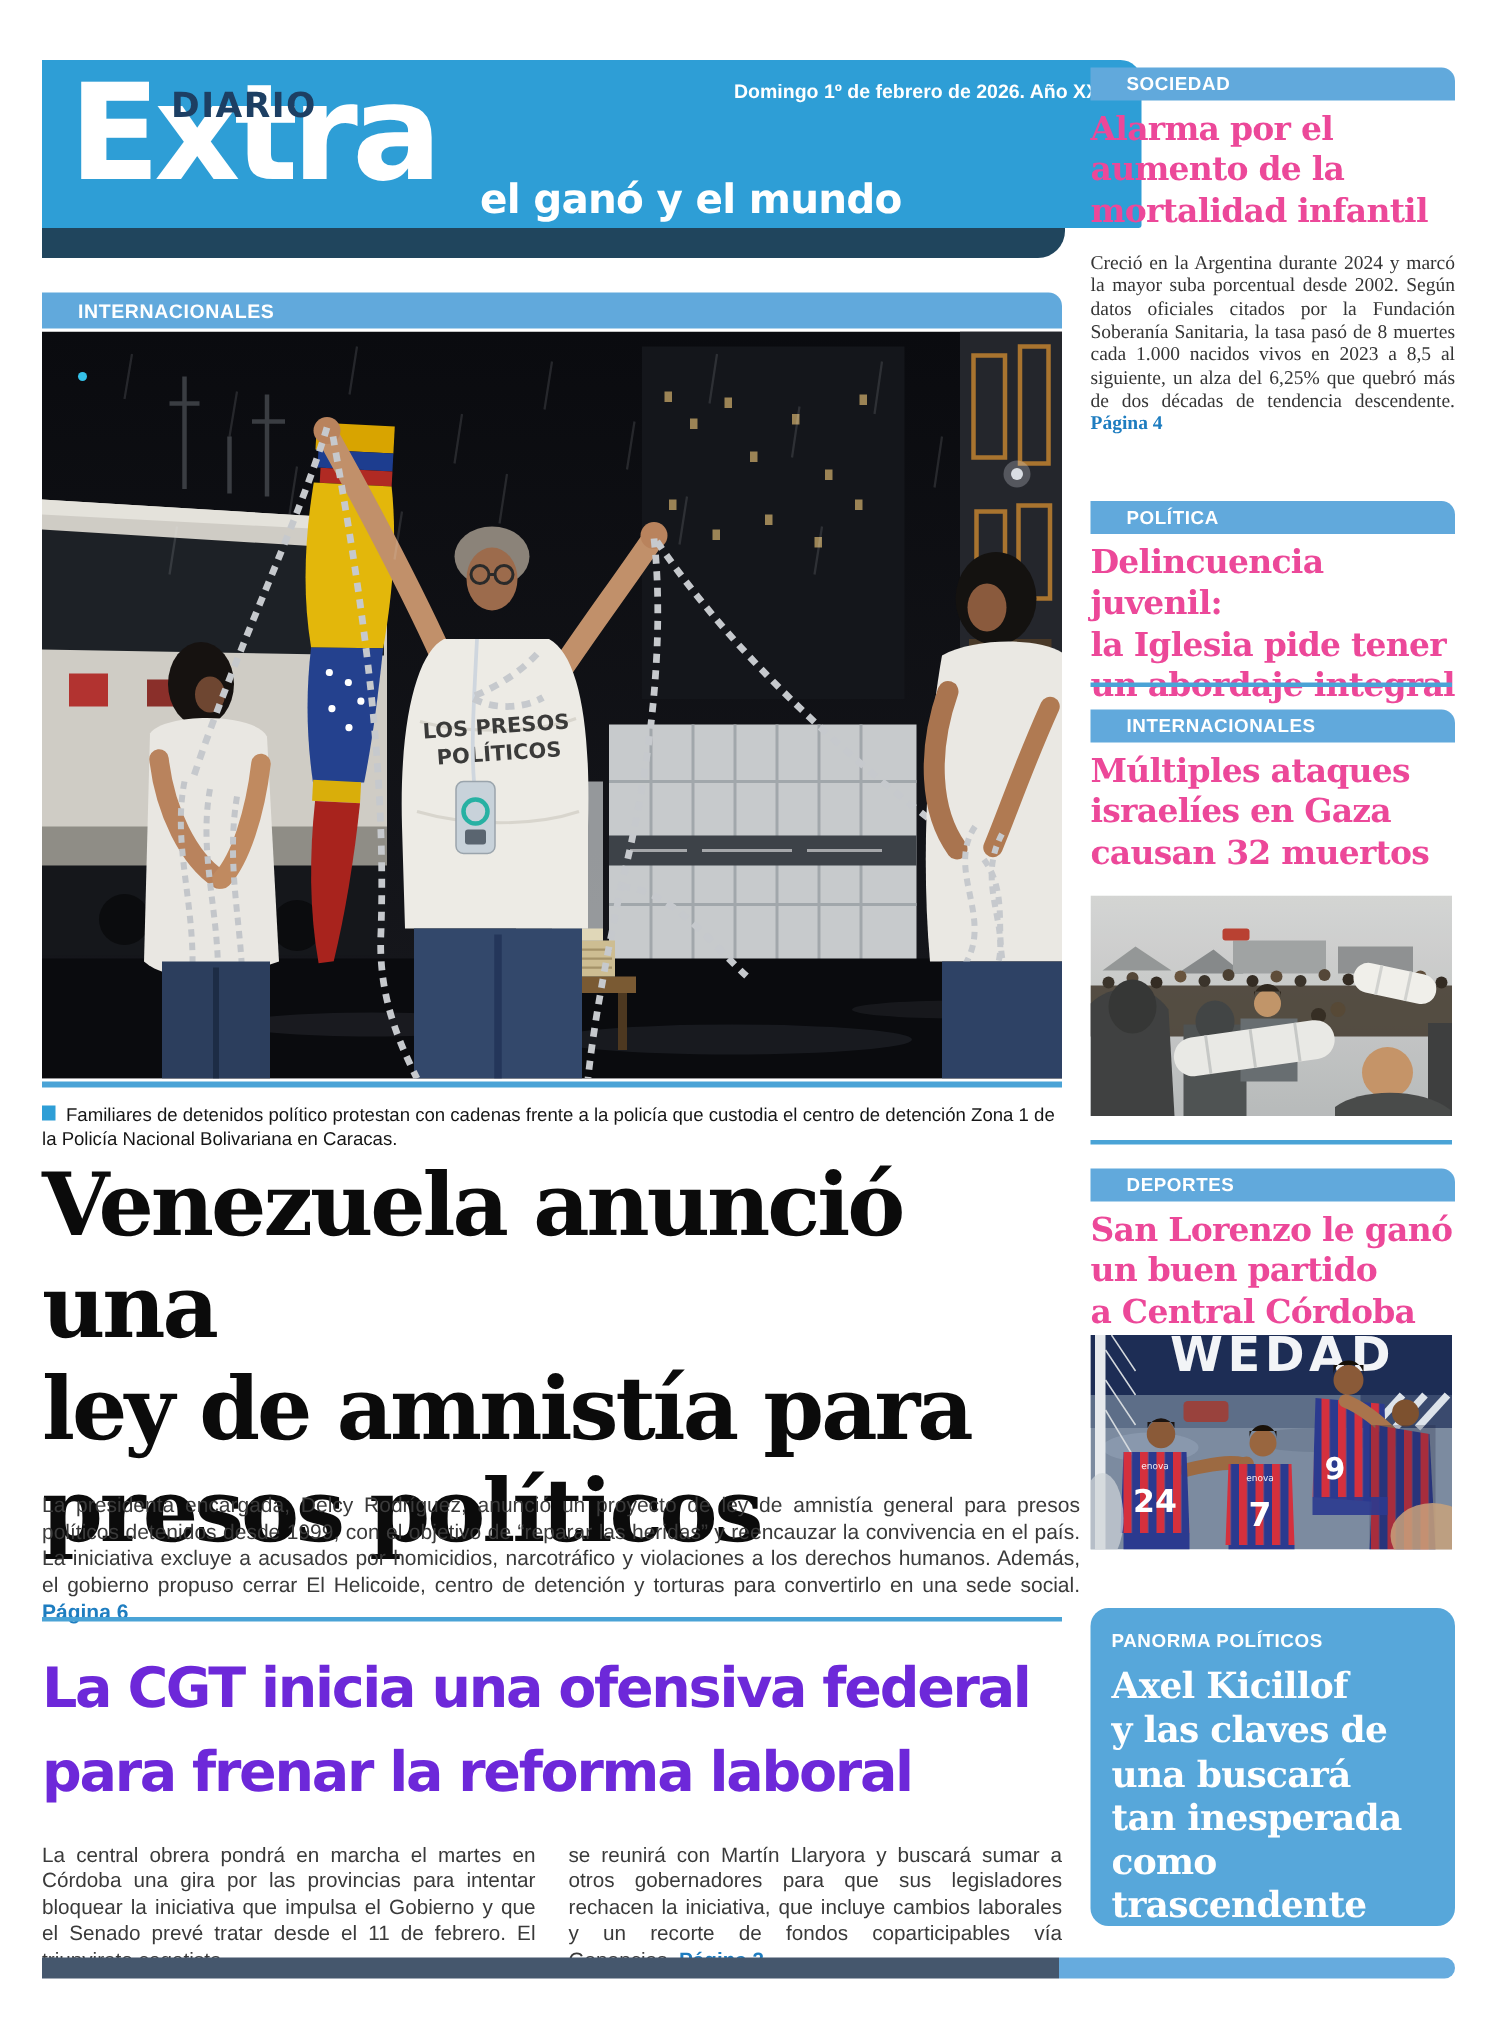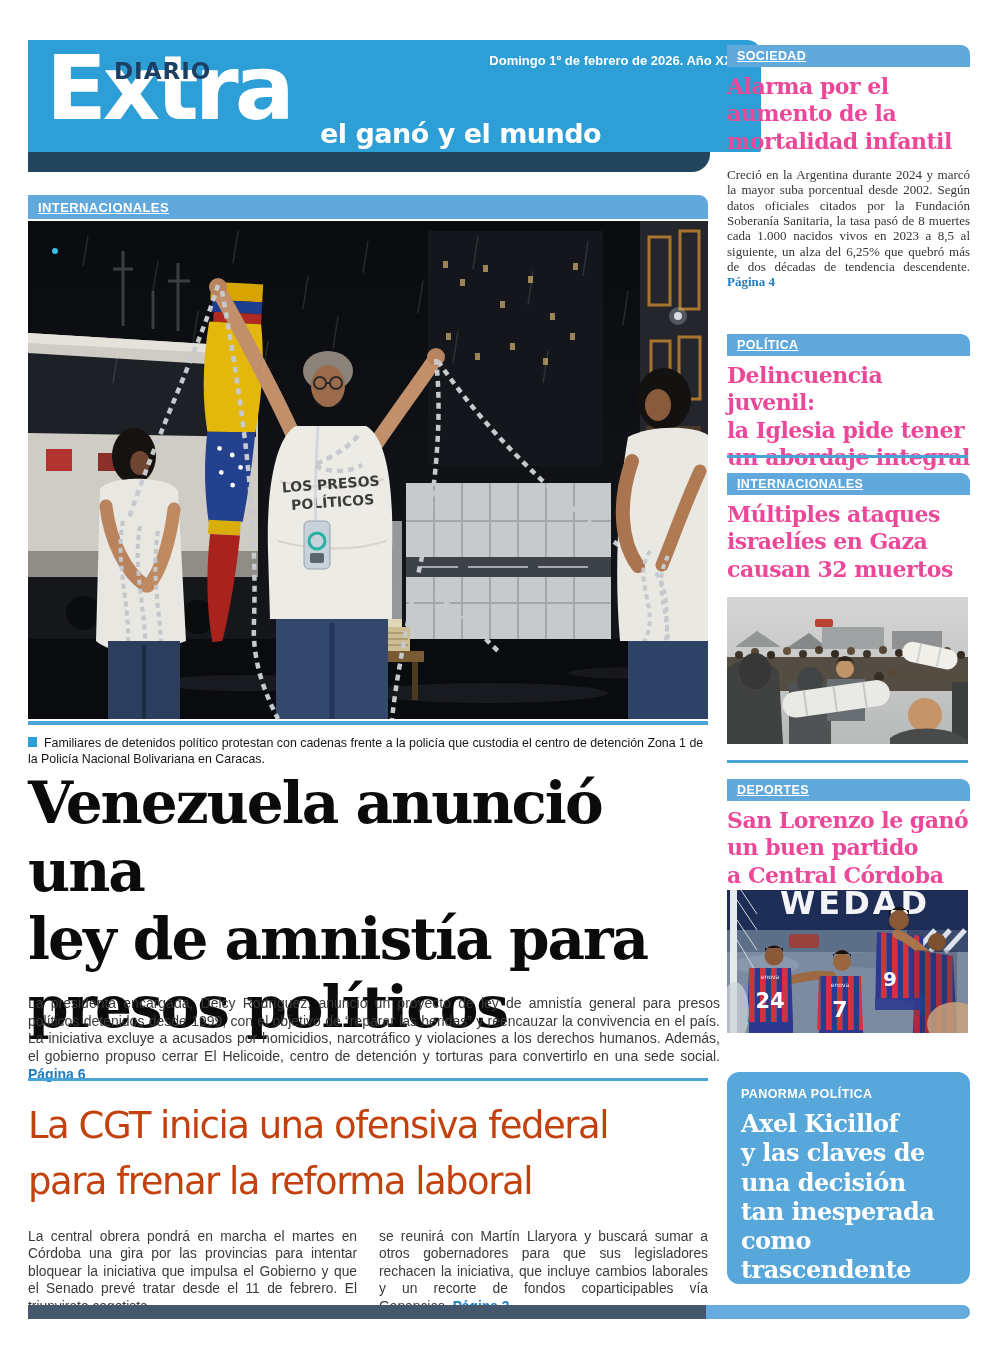--- a/index.html
+++ b/index.html
@@ -13,34 +13,34 @@
   .kicker{position:absolute;left:86px;top:18px;font-family:"DejaVu Sans",sans-serif;font-weight:bold;
           font-size:23px;letter-spacing:1px;color:#1d3f63;}
   .logo{position:absolute;left:18px;top:-4px;font-family:"DejaVu Sans",sans-serif;font-weight:bold;
         font-size:89px;letter-spacing:-4px;color:#fff;line-height:1.18;}
   .tagline{position:absolute;left:292px;top:78px;font-family:"DejaVu Sans",sans-serif;font-weight:bold;
            font-size:27px;letter-spacing:-0.5px;color:#fff;}
   .mdate{position:absolute;right:16px;top:13px;font-weight:bold;font-size:13px;color:#fff;}
   .darkbar{left:28px;top:152px;width:682px;height:20px;background:#20455d;border-radius:0 0 18px 0;}
   
   .slabel{height:22px;background:#61a9dc;border-radius:0 9px 0 0;color:#fff;font-weight:bold;
-          font-size:12.5px;letter-spacing:.4px;line-height:23px;padding-left:10px;box-sizing:border-box;text-decoration:underline;}
+          font-size:12.5px;letter-spacing:.4px;line-height:23px;padding-left:24px;box-sizing:border-box;}
   .lab-left{left:28px;top:195px;width:680px;height:24px;line-height:25px;font-size:13px;}
   
   .photo-main{left:28px;top:221px;width:680px;height:498px;}
   .photoline{left:28px;top:721px;width:680px;height:4px;background:#4aa3d6;}
   .caption{left:28px;top:735px;width:680px;font-size:12.4px;line-height:1.32;color:#161616;}
   .capmark{display:inline-block;width:9px;height:10px;background:#2e9ed6;margin-right:7px;}
   .h1{left:28px;top:770px;width:692px;font-size:58px;font-weight:bold;letter-spacing:-2px;
       line-height:1.17;color:#0b0b0b;}
   .body1{left:28px;top:995px;width:692px;font-size:14px;line-height:1.26;color:#3a3a3a;text-align:justify;}
   .pageref{color:#1e7dc0;font-weight:bold;}
   .div-l{left:28px;top:1078px;width:680px;height:3px;background:#4aa3d6;}
-  .h2{left:28px;top:1098px;width:694px;font-family:"DejaVu Sans",sans-serif;font-weight:normal;
-      font-size:37px;letter-spacing:-1.5px;line-height:1.5;color:#c2410c;}
+  .h2{left:28px;top:1098px;width:694px;font-family:"DejaVu Sans",sans-serif;font-weight:bold;
+      font-size:37px;letter-spacing:-1.5px;line-height:1.5;color:#6d28d9;}
   .cols{left:28px;top:1228px;width:680px;display:flex;gap:22px;}
   .col{width:329px;font-size:13.8px;line-height:1.26;color:#3a3a3a;text-align:justify;}
   .bottombar{left:28px;top:1305px;width:942px;height:14px;display:flex;}
   .bb-dark{width:678px;background:#45576d;}
   .bb-light{flex:1;background:#66abde;border-radius:0 7px 7px 0;}
   
   .rc{width:243px;}
   .rh{font-family:"DejaVu Serif",serif;font-weight:bold;font-size:22px;line-height:1.24;
       letter-spacing:-0.5px;color:#ec4899;}
   .rbody{font-size:13px;line-height:1.18;color:#353535;text-align:justify;font-family:Liberation Serif, serif;}
@@ -448,21 +448,21 @@
         <rect x="186" y="60" width="44" height="83" fill="#1e2440" opacity="0.25"></rect>
         <text x="163" y="96" text-anchor="middle" font-family="DejaVu Sans,sans-serif" font-weight="bold" font-size="20" fill="#fff">9</text>
         <rect x="148" y="108" width="50" height="12" fill="#2b3a8f" opacity="0.9"></rect>
       </g>
       <ellipse cx="228" cy="134" rx="28" ry="22" fill="#c9a27b" opacity="0.85"></ellipse>
       <ellipse cx="8" cy="122" rx="14" ry="30" fill="#cfd4d9" opacity="0.7"></ellipse>
     </svg>
   </div>
 
   <div class="abs panel">
-    <div class="panel-label">PANORMA POLÍTICA</div>
+    <div class="panel-label">PANORMA POLÍTICOS</div>
     <div class="panel-h pre">Axel Kicillof
 y las claves de
-una decisión
+una buscará
 tan inesperada
 como trascendente</div>
   </div>
 
 </div>
 
 </body></html>

